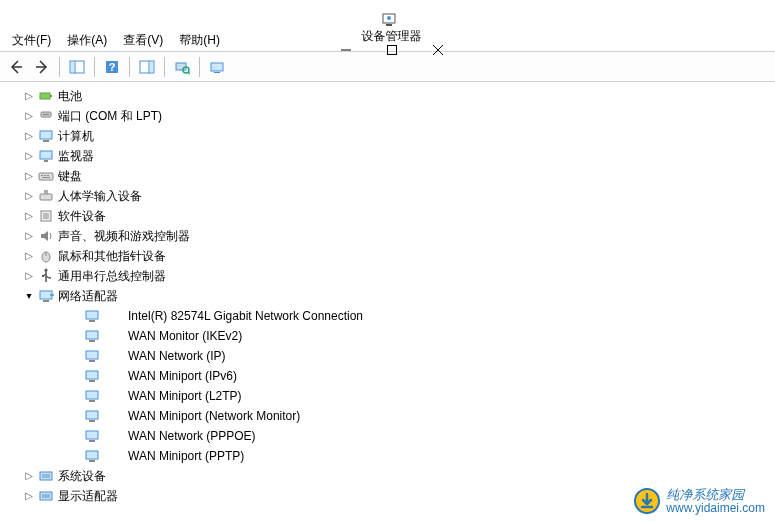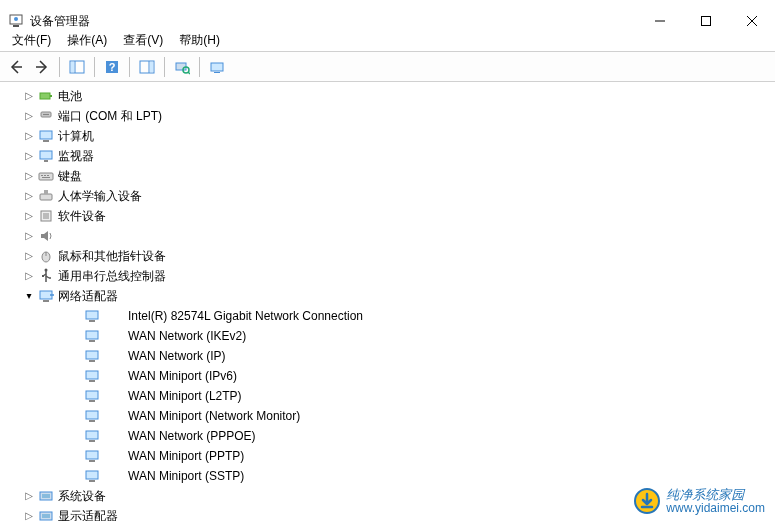--- a/index.html
+++ b/index.html
@@ -12,20 +12,21 @@
     height: 521px;
     overflow: hidden;
     position: relative;
   }
   .titlebar {
     height: 30px;
     display: flex;
     align-items: center;
     padding: 12px 0 0 8px;
     background: #fff;
+    flex-direction: column;
   }
   .titlebar .app-icon {
     width: 16px; height: 16px;
     margin-right: 6px;
     display: inline-flex;
     align-items: center;
     justify-content: center;
   }
   .titlebar .title { flex: 1; font-size: 12px; }
   .win-controls { display: flex; height: 100%; }
@@ -336,20 +337,21 @@
   <div class="tree-row indent-1">
     <span class="expander">
         <span class="chev">▷</span>
       </span>
     <span class="node-icon">
       <svg width="16" height="16" viewBox="0 0 16 16">
           <path d="M3 6 L6 6 L10 3 L10 13 L6 10 L3 10 Z" fill="#888"></path>
           <path d="M12 5 Q14 8 12 11" fill="none" stroke="#888" stroke-width="1"></path>
         </svg>
     </span>
+    <span class="node-label">声音、视频和游戏控制器</span>
   </div>
 
   <div class="tree-row indent-1">
     <span class="expander">
         <span class="chev">▷</span>
       </span>
     <span class="node-icon">
       <svg width="16" height="16" viewBox="0 0 16 16">
           <ellipse cx="8" cy="9" rx="4" ry="5" fill="#ddd" stroke="#888"></ellipse>
           <line x1="8" y1="4" x2="8" y2="8" stroke="#888"></line>
@@ -400,21 +402,21 @@
   </div>
 
   <div class="tree-row indent-2">
     <span class="expander"></span>
     <span class="node-icon">
       <svg width="16" height="16" viewBox="0 0 16 16">
           <rect x="2" y="3" width="12" height="8" fill="#cce8ff" stroke="#4a90d9"></rect>
           <rect x="5" y="12" width="6" height="2" fill="#888"></rect>
         </svg>
     </span>
-    <span class="node-label">WAN Network (IKEv2)</span>
+    <span class="node-label">WAN Monitor (IKEv2)</span>
   </div>
 
   <div class="tree-row indent-2">
     <span class="expander"></span>
     <span class="node-icon">
       <svg width="16" height="16" viewBox="0 0 16 16">
           <rect x="2" y="3" width="12" height="8" fill="#cce8ff" stroke="#4a90d9"></rect>
           <rect x="5" y="12" width="6" height="2" fill="#888"></rect>
         </svg>
     </span>
@@ -469,30 +471,20 @@
     <span class="expander"></span>
     <span class="node-icon">
       <svg width="16" height="16" viewBox="0 0 16 16">
           <rect x="2" y="3" width="12" height="8" fill="#cce8ff" stroke="#4a90d9"></rect>
           <rect x="5" y="12" width="6" height="2" fill="#888"></rect>
         </svg>
     </span>
     <span class="node-label">WAN Miniport (PPTP)</span>
   </div>
 
-  <div class="tree-row indent-2">
-    <span class="expander"></span>
-    <span class="node-icon">
-      <svg width="16" height="16" viewBox="0 0 16 16">
-          <rect x="2" y="3" width="12" height="8" fill="#cce8ff" stroke="#4a90d9"></rect>
-          <rect x="5" y="12" width="6" height="2" fill="#888"></rect>
-        </svg>
-    </span>
-    <span class="node-label">WAN Miniport (SSTP)</span>
-  </div>
 
   <div class="tree-row indent-1">
     <span class="expander">
         <span class="chev">▷</span>
       </span>
     <span class="node-icon">
       <svg width="16" height="16" viewBox="0 0 16 16">
           <rect x="2" y="4" width="12" height="8" fill="#cde" stroke="#4a90d9"></rect>
           <rect x="4" y="6" width="8" height="4" fill="#8bd"></rect>
         </svg>

